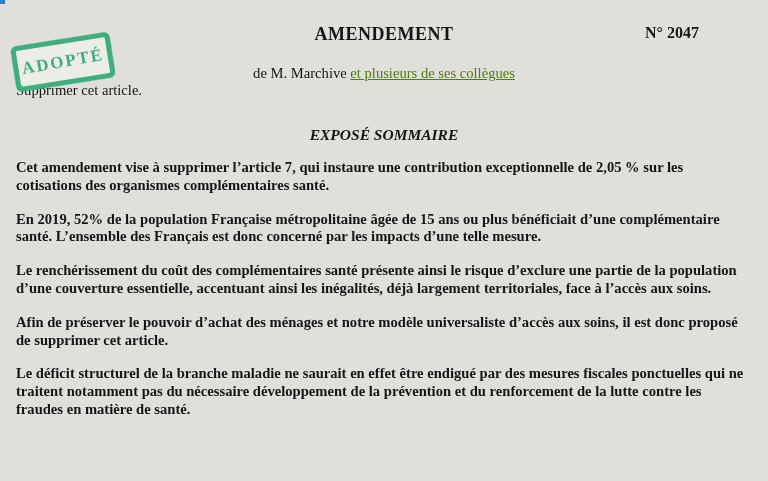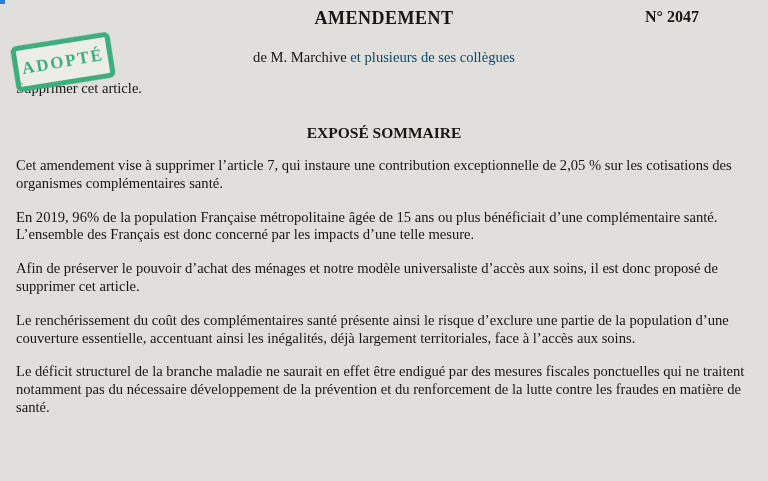--- a/index.html
+++ b/index.html
@@ -13,21 +13,21 @@
     font-family: "Liberation Serif", serif;
     color: #161616;
     position: relative;
     overflow: hidden;
   }
   .doc {
     position: relative;
     width: 768px;
     height: 481px;
     box-sizing: border-box;
-    padding: 0 16px;
+    padding: 16px 16px;
   }
   .corner-artifact {
     position: absolute;
     left: 0;
     top: 0;
     width: 5px;
     height: 4px;
     background: #2d7dd2;
   }
   .header {
@@ -70,46 +70,48 @@
     letter-spacing: 2px;
     color: #3fae7d;
     transform: rotate(-1deg);
   }
   .byline {
     text-align: center;
     margin-top: 17px;
     font-size: 14.6px;
   }
   .byline-link {
-    color: #0c4a6e;
+    color: #4d7c0f;
+    text-decoration: underline;
     cursor: pointer;
   }
   .article-heading {
     text-align: center;
     font-weight: bold;
     font-size: 15px;
     margin-top: 18px;
   }
   .article-body {
     font-size: 14.6px;
-    margin-top: 14px;
   }
   .summary-heading {
     text-align: center;
     font-weight: bold;
     font-size: 15.5px;
     margin-top: 27px;
+    font-style: italic;
   }
   .paragraphs {
     margin-top: 15px;
   }
   .paragraphs p {
     font-size: 14.6px;
     line-height: 17.8px;
     margin: 0 0 16px 0;
+    font-weight: bold;
   }
 </style>
 </head>
 <body>
 
 <div class="doc">
 
   <div class="corner-artifact"></div>
 
   <div class="header">
@@ -125,19 +127,19 @@
     <span>de M. Marchive </span><a class="byline-link">et plusieurs de ses collègues</a>
   </div>
 
 
   <div class="article-body">Supprimer cet article.</div>
 
   <div class="summary-heading">EXPOSÉ SOMMAIRE</div>
 
   <div class="paragraphs">
     <p>Cet amendement vise à supprimer l’article 7, qui instaure une contribution exceptionnelle de 2,05 % sur les cotisations des organismes complémentaires santé.</p>
-    <p>En 2019, 96% de la population Française métropolitaine âgée de 15 ans ou plus bénéficiait d’une complémentaire santé. L’ensemble des Français est donc concerné par les impacts d’une telle mesure.</p>
+    <p>En 2019, 52% de la population Française métropolitaine âgée de 15 ans ou plus bénéficiait d’une complémentaire santé. L’ensemble des Français est donc concerné par les impacts d’une telle mesure.</p>
+    <p>Le renchérissement du coût des complémentaires santé présente ainsi le risque d’exclure une partie de la population d’une couverture essentielle, accentuant ainsi les inégalités, déjà largement territoriales, face à l’accès aux soins.</p>
     <p>Afin de préserver le pouvoir d’achat des ménages et notre modèle universaliste d’accès aux soins, il est donc proposé de supprimer cet article.</p>
-    <p>Le renchérissement du coût des complémentaires santé présente ainsi le risque d’exclure une partie de la population d’une couverture essentielle, accentuant ainsi les inégalités, déjà largement territoriales, face à l’accès aux soins.</p>
     <p>Le déficit structurel de la branche maladie ne saurait en effet être endigué par des mesures fiscales ponctuelles qui ne traitent notamment pas du nécessaire développement de la prévention et du renforcement de la lutte contre les fraudes en matière de santé.</p>
   </div>
 
 </div>
 
 </body></html>

